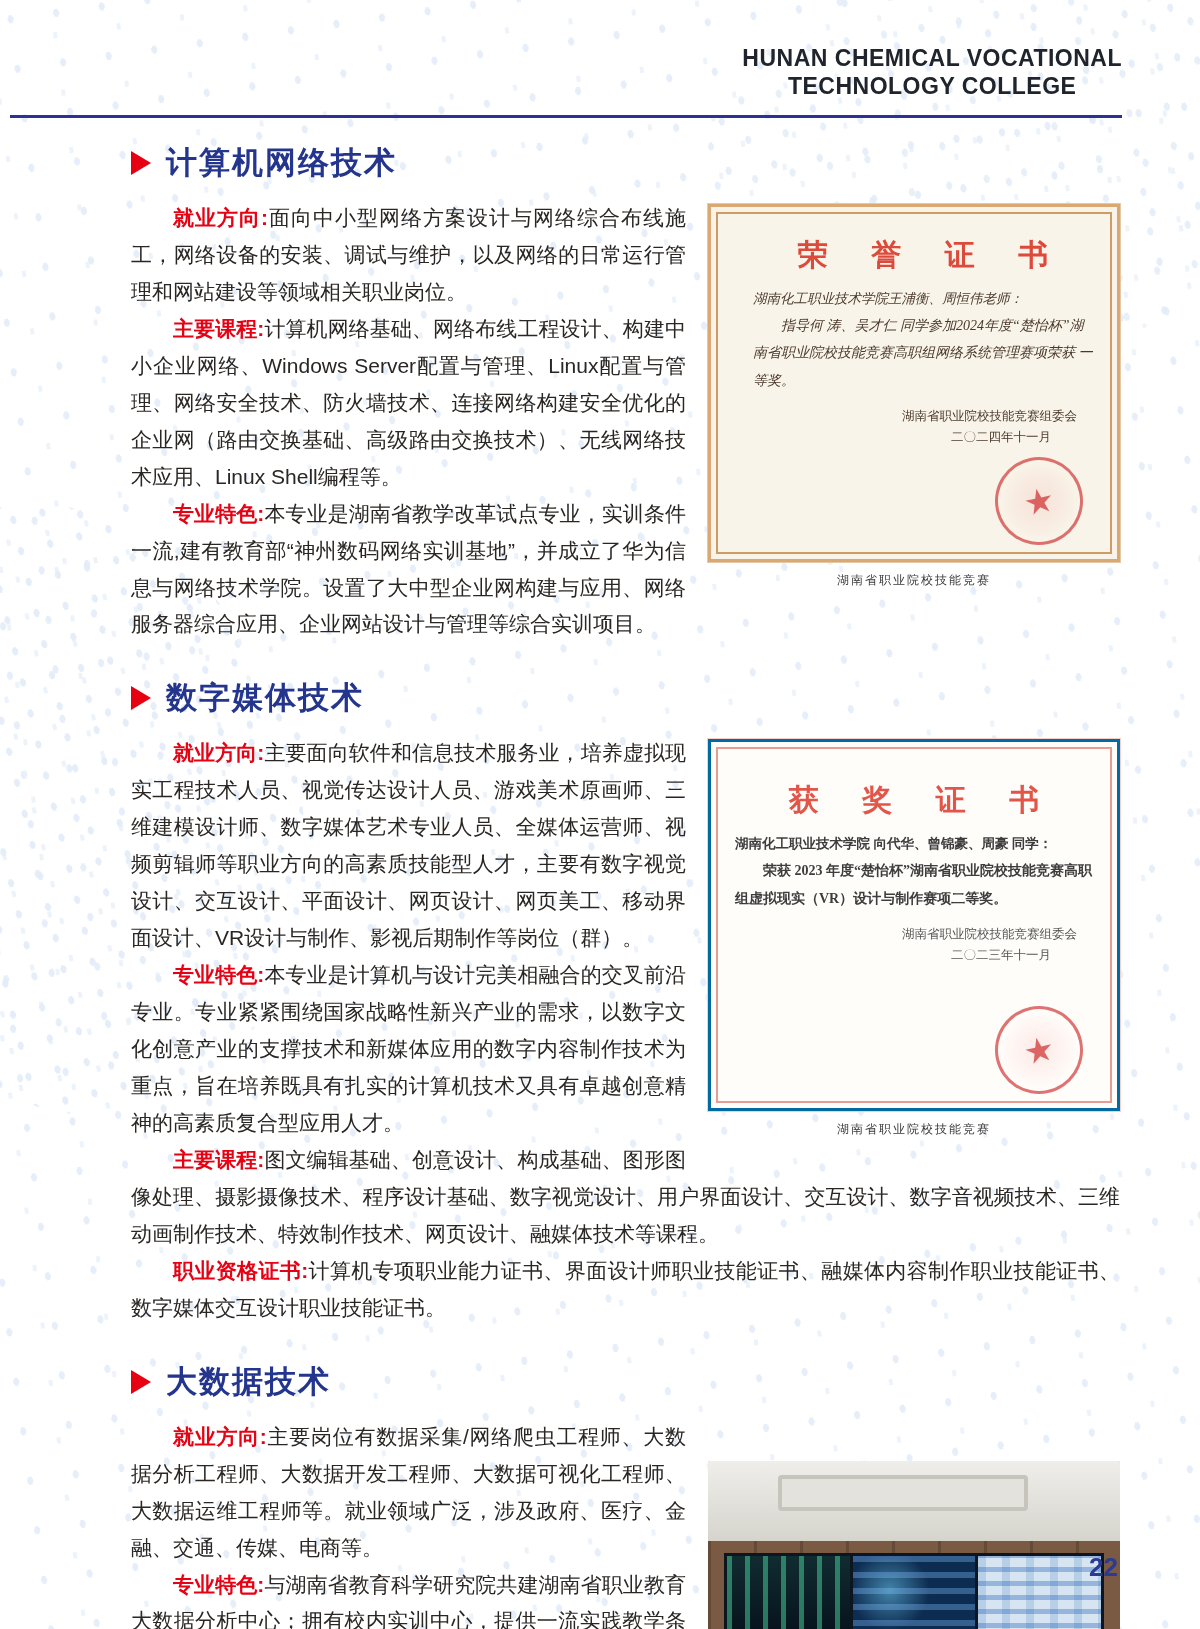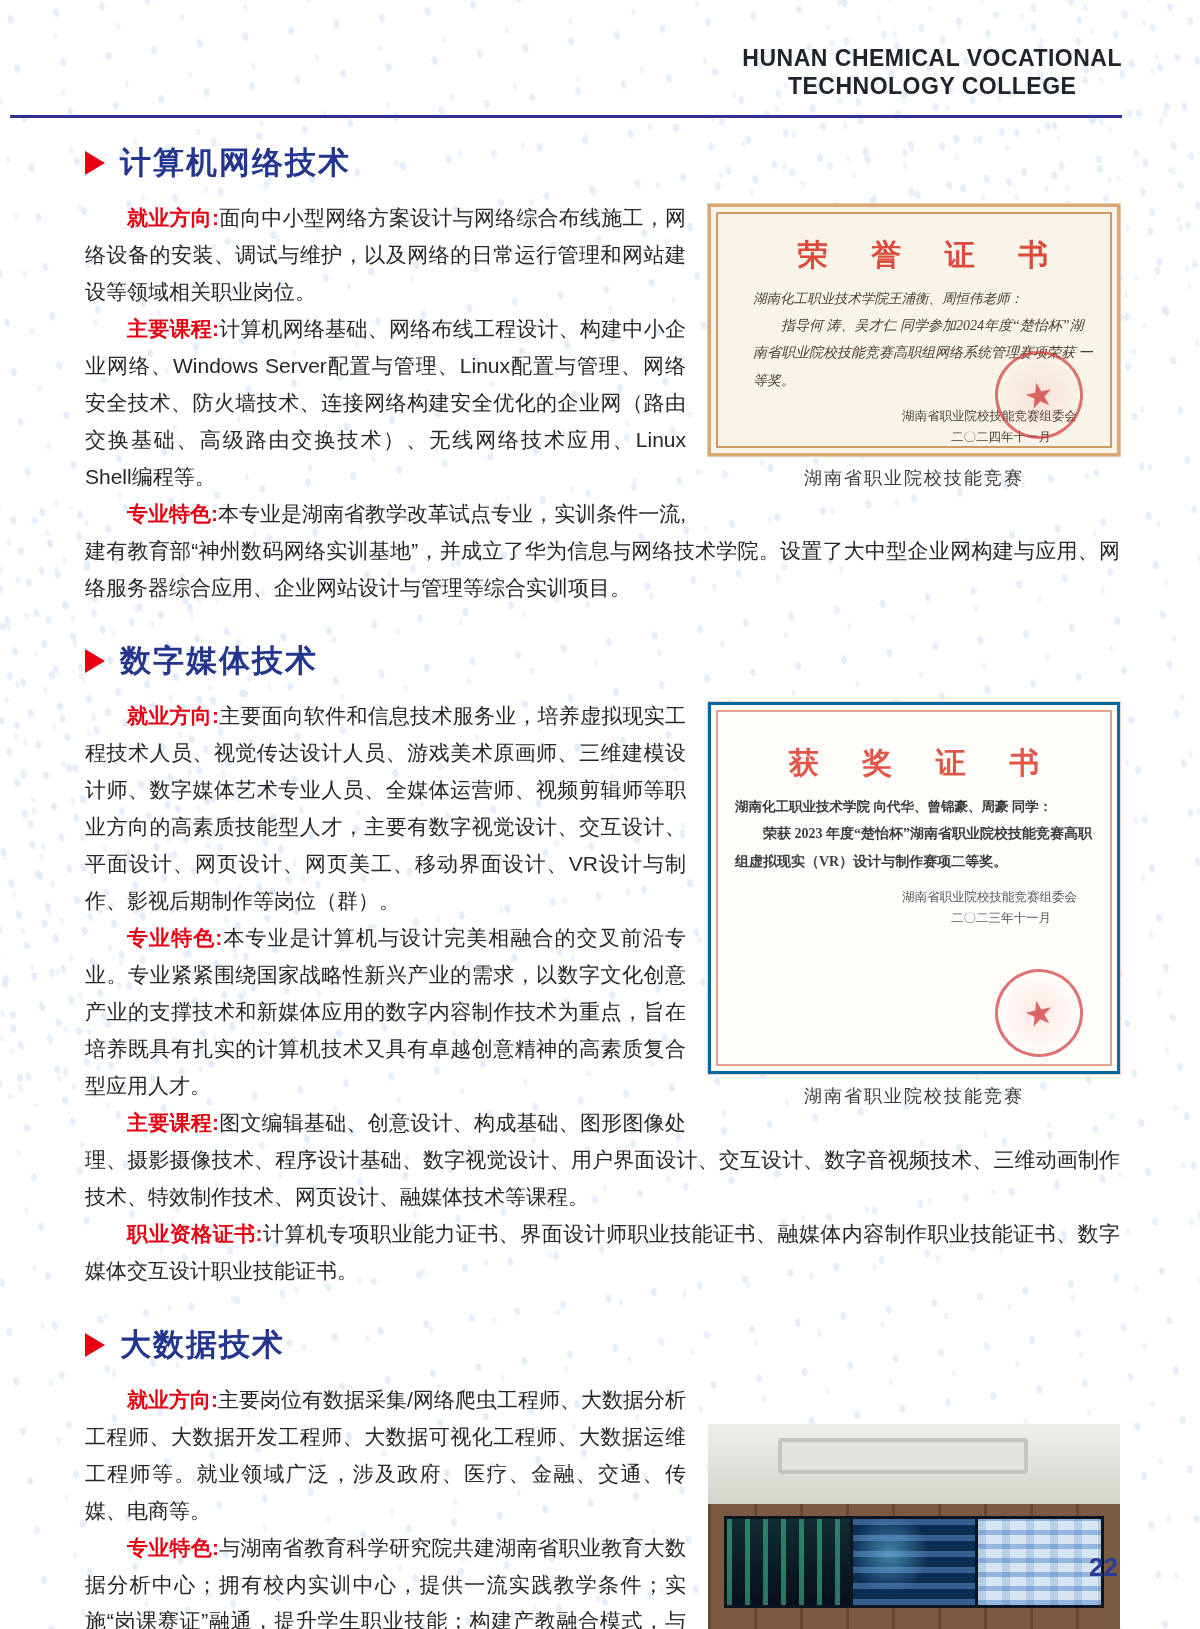--- a/index.html
+++ b/index.html
@@ -27,35 +27,35 @@
   }
 
   .content { position:relative; z-index:2; padding:142px 80px 0 85px; }
 
   
   .hdr { position:absolute; z-index:2; top:44px; right:78px; text-align:center;
          color:#20242c; font-weight:bold; font-size:23px; line-height:1.22; letter-spacing:.5px; }
   .rule { position:absolute; z-index:2; left:10px; top:115px; width:1112px; height:3px; background:#2e3192; }
 
   
-  .section { margin-bottom:34px; overflow:visible; }
+  .section { margin-bottom:34px; overflow:visible;margin-left:46px; }
   .sec-head { display:flex; align-items:center; gap:15px; margin:0 0 16px 0; }
   .arrow { width:0; height:0; border-left:20px solid #e60012; border-top:12px solid transparent; border-bottom:12px solid transparent; }
   .sec-title { font-size:31px; font-weight:bold; color:#24358d; letter-spacing:2px; }
 
   .para { font-size:21px; line-height:1.76; color:#292623; text-indent:2em; text-align:justify; }
   .plabel { color:#e60113; font-weight:bold; }
 
   
   .figure { float:right; width:412px; margin:4px 0 12px 22px; position:relative; z-index:2; }
-  .figcap { text-align:center; font-size:18px; color:#3a3a3a; margin-top:10px; letter-spacing:2px; }
+  .figcap { text-align:center; font-size:12px; color:#3a3a3a; margin-top:10px; letter-spacing:2px; }
 
   
   .cert { position:relative; width:412px; padding:20px 24px 16px; }
-  .cert1 { height:252px; background:#f9f4e9;
+  .cert1 { height:358px; background:#f9f4e9;
            border:3px solid #d9a873;
            box-shadow: inset 0 0 0 5px #f9f4e9, inset 0 0 0 7px #cf9a64, 0 0 0 1px #e4c9a8; padding-left: 42px; }
   .cert2 { height:372px; background:#fffdfa;
            border:3px solid #0369a1;
            box-shadow: inset 0 0 0 5px #fffdfa, inset 0 0 0 7px #e89d94, 0 0 0 1px #f3cfc9; }
   .cert-title { text-align:center; font-family:"Liberation Serif","DejaVu Serif",serif; font-weight:bold;
                 font-size:30px; letter-spacing:18px; text-indent:18px; margin:8px 0 14px; }
   .cert1 .cert-title { color:#dc4a3c; }
   .cert2 .cert-title { color:#e25549; margin-top:18px; }
   .cert-recipient { font-family:"Liberation Serif","DejaVu Serif",serif; font-size:13.5px; }

